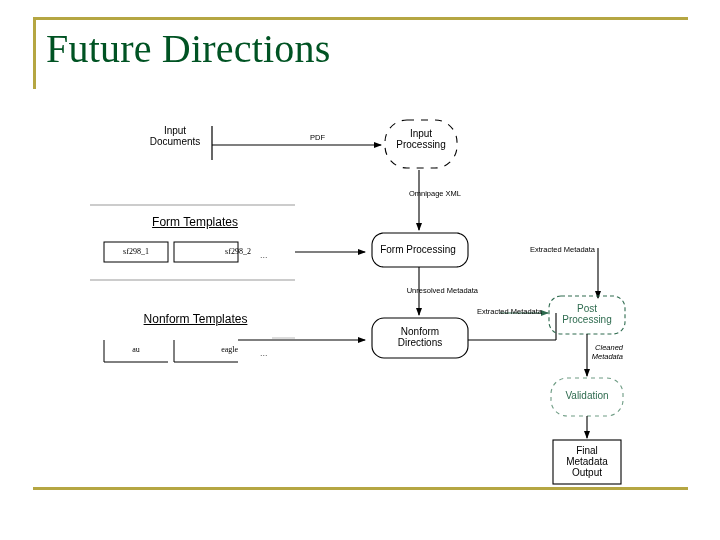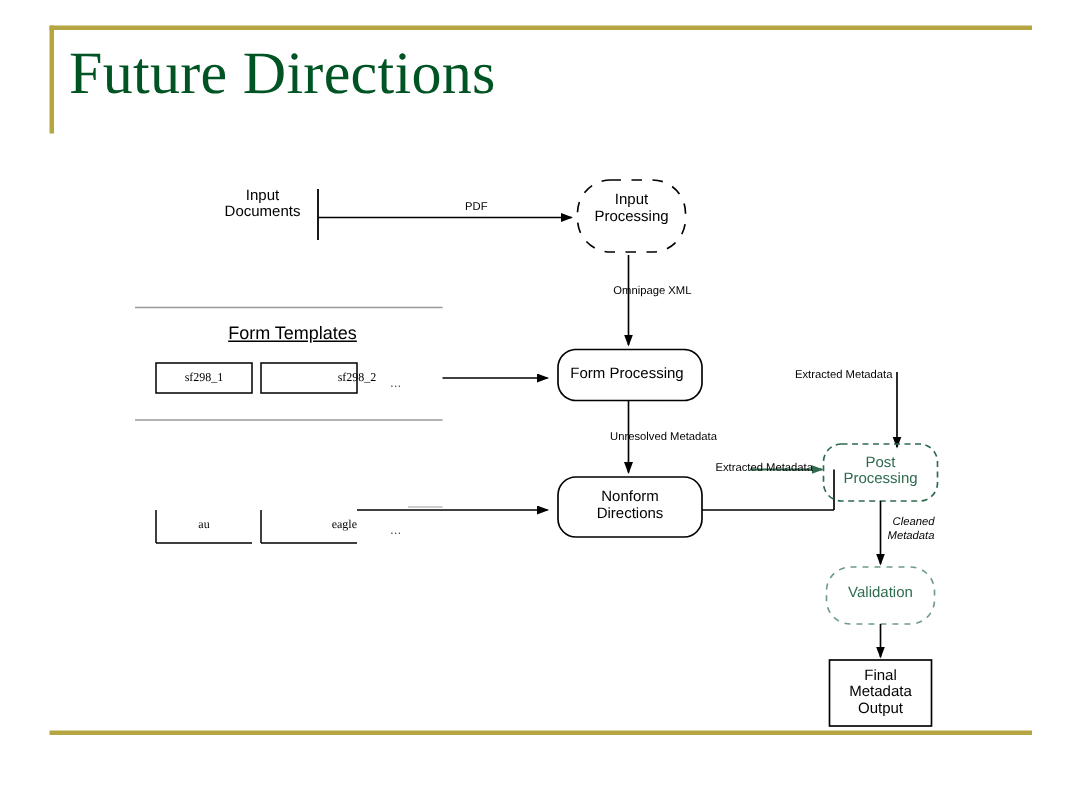--- a/index.html
+++ b/index.html
@@ -190,20 +190,21 @@
     <div class="node-label big" style="left:120px; top:115px; width:150px;">Form Templates</div>
     <div class="tmpl-label" style="left:104px; top:147px; width:64px;">sf298_1</div>
     <div class="tmpl-label" style="left:174px; top:147px; width:64px;margin-left:32px;">sf298_2</div>
     <div class="ellipsis" style="left:260px; top:150px;">...</div>
 
     <div class="edge-label" style="left:370px; top:186px; width:108px;">Unresolved Metadata</div>
 
     <div class="node-label" style="left:378px; top:226px; width:84px;">Nonform
 Directions</div>
 
+    <div class="node-label big" style="left:118px; top:212px; width:155px;">Nonform Templates</div>
     <div class="tmpl-label" style="left:104px; top:245px; width:64px;">au</div>
     <div class="tmpl-label" style="left:174px; top:245px; width:64px;text-align:right;">eagle</div>
     <div class="ellipsis" style="left:260px; top:248px;">...</div>
 
     <div class="edge-label" style="left:505px; top:145px; width:90px;">Extracted Metadata</div>
 
     <div class="edge-label" style="left:452px; top:207px; width:90px;">Extracted Metadata</div>
 
     <div class="node-label green" style="left:549px; top:203px; width:76px;">Post
 Processing</div>

